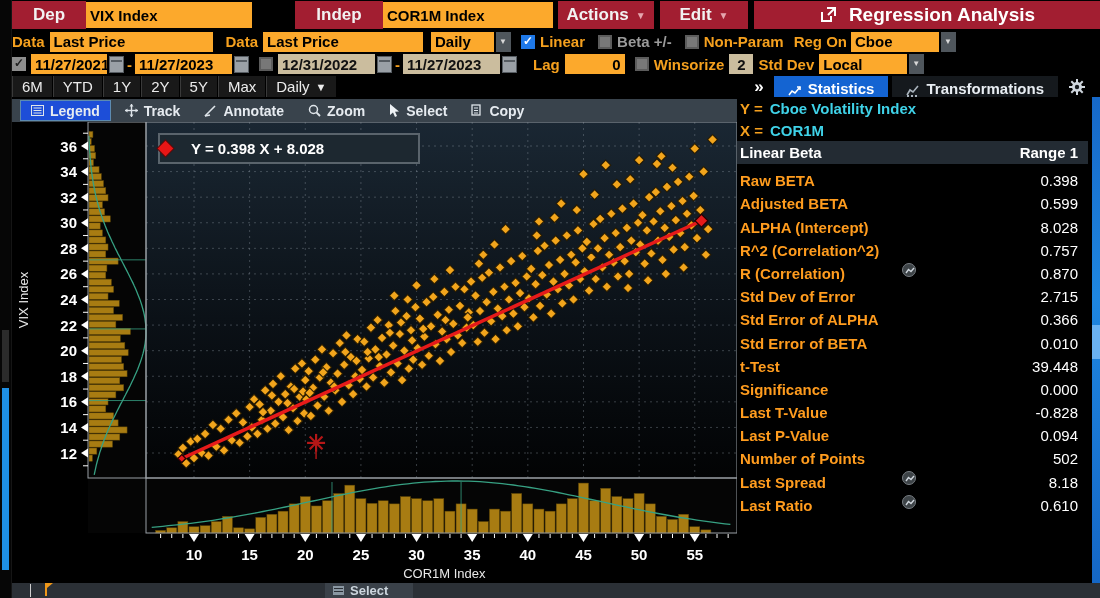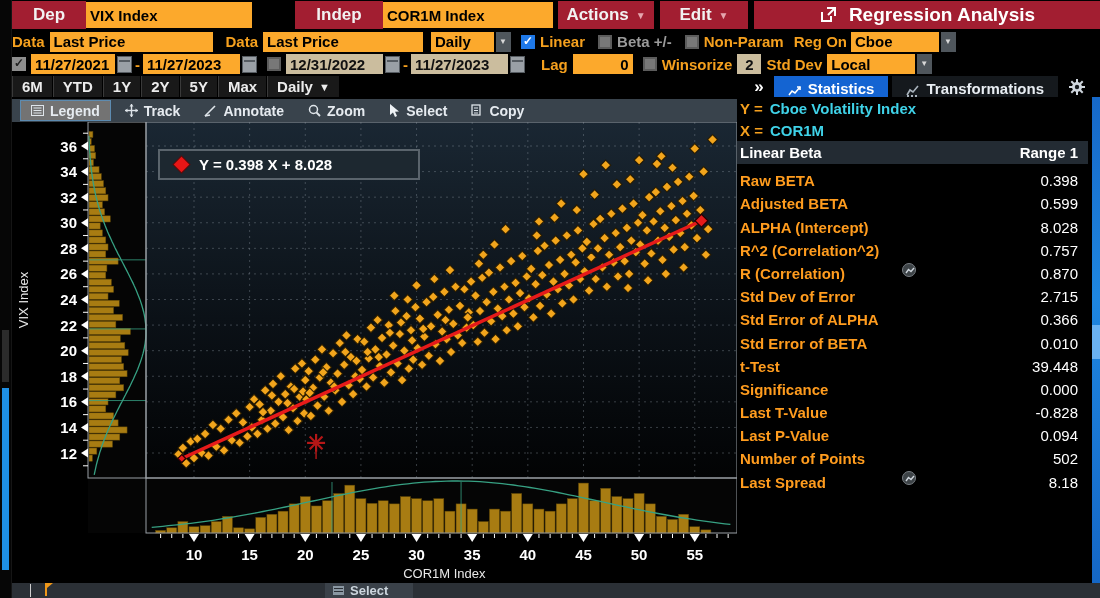--- a/index.html
+++ b/index.html
@@ -38,40 +38,40 @@
   .cb-gray { background:#787878; box-shadow:inset 0 0 0 2px #5c5c5c; }
   .cal { width:15px; height:17px; background:#9aa0a6; margin-left:2px; border:1px solid #565c62; position:relative; }
   .cal::before { content:""; position:absolute; left:1px; right:1px; top:3px; height:2px; background:#565c62; }
   .dash { color:#f5a01e; font-weight:bold; font-size:15px; padding:0 3px; }
 
   #title-bar { background:#a21e31; height:28px; flex:1; display:flex; align-items:center;
                justify-content:center; gap:12px; color:#fff; font-size:19px; font-weight:bold; }
   .menu-caret { color:#e5a6ae; font-size:10px; margin-left:7px; }
 
   .period-btn { background:#191919; border-left:1px solid #3a3a3a; border-right:1px solid #000;
-                color:#ececec; font-weight:bold; font-size:15px; height:21px;
+                color:#ececec; font-weight:normal; font-size:15px; height:21px;
                 display:flex; align-items:center; padding:0 9px; }
   #more-glyph { color:#fff; font-weight:bold; font-size:17px; margin-left:auto; margin-right:10px; }
   .top-tab { height:21px; display:flex; align-items:flex-end; gap:6px; padding:0 14px;
              color:#e8edf2; font-size:15px; font-weight:bold; background:#15191d; }
   .top-tab.active { background:#1464d2; color:#fff; }
   #gear-btn { margin-left:10px; margin-right:14px; }
 
   
   #chart-toolbar { position:absolute; left:12px; top:99px; width:725px; height:23px;
                    background:#39434c; display:flex; align-items:center; gap:4px; padding-left:8px; }
   .ct-btn { height:21px; display:flex; align-items:center; gap:6px; padding:0 10px;
             color:#e6ebf0; font-size:14px; font-weight:bold; }
-  .ct-btn.selected { background:#737373; border:1px solid #5d8bb0; }
+  .ct-btn.selected { background:#1d4ed8; border:1px solid #5d8bb0; }
 
   
   #chart-wrap { position:absolute; left:12px; top:122px; width:725px; height:461px; background:#000; }
   #legend-box { position:absolute; left:146px; top:11px; width:262px; height:31px;
                 background:#1d2830; border:2px solid #5a646c; display:flex; align-items:center;
-                gap:12px; padding-left:16px; z-index:5;margin-top:16px; }
+                gap:20px; padding-left:0; z-index:5; }
   #legend-box .diamond { width:11px; height:11px; background:#e81616; transform:rotate(45deg);
                          box-shadow:0 0 0 1px #5c0a0a; }
   #legend-box .eq { color:#fff; font-weight:bold; font-size:15px; }
 
   
   #bottom-bar { position:absolute; left:12px; top:583px; width:1088px; height:15px; background:#2b3036; }
   #bottom-bar .cursor { position:absolute; left:18px; top:1px; width:1px; height:13px; background:#cfcfcf; }
   #bottom-bar .flag { position:absolute; left:33px; top:0px; width:8px; height:13px;
                       border-left:2px solid #f09819; }
   #bottom-bar .flag::before { content:""; position:absolute; left:0; top:0; border-top:5px solid #f09819;
@@ -171,21 +171,21 @@
     <div style="width:10px"></div>
     <span class="lbl-amber">Reg On</span>
     <div style="width:4px"></div>
     <div class="input-orange" style="width:88px">Cboe</div>
     <div class="ddarrow"></div>
   </div>
 
   <div id="row3" class="row">
     <div class="cb cb-gray-ck"></div>
     <div style="width:5px"></div>
-    <div class="input-orange" style="width:84px">11/27/2021</div>
+    <div class="input-orange" style="width:76px">11/27/2021</div>
     <div class="cal"></div>
     <span class="dash">-</span>
     <div class="input-orange" style="width:97px">11/27/2023</div>
     <div class="cal"></div>
     <div style="width:10px"></div>
     <div class="cb cb-gray"></div>
     <div style="width:5px"></div>
     <div class="input-beige" style="width:97px">12/31/2022</div>
     <div class="cal"></div>
     <span class="dash">-</span>
@@ -927,20 +927,29 @@
         </div>
         <div class="stat-row">
           <span class="stat-label">Last Spread</span>
           <span class="stat-value">8.18</span>
           <span class="stat-icon">
             <svg width="12" height="12" viewBox="0 0 12 12">
               <path d="M2 8 L4.5 4.5 L7 6.5 L10 3" fill="none" stroke="#cfd6dd" stroke-width="1.4"></path>
             </svg>
           </span>
         </div>
+        <div class="stat-row">
+          <span class="stat-label">Last Ratio</span>
+          <span class="stat-value">0.610</span>
+          <span class="stat-icon">
+            <svg width="12" height="12" viewBox="0 0 12 12">
+              <path d="M2 8 L4.5 4.5 L7 6.5 L10 3" fill="none" stroke="#cfd6dd" stroke-width="1.4"></path>
+            </svg>
+          </span>
+        </div>
       </div>
   </div>
 
   <div id="right-scroll">
     <div class="thumb"></div>
   </div>
 
   <div id="bottom-bar">
     <div class="cursor"></div>
     <div class="flag"></div>

